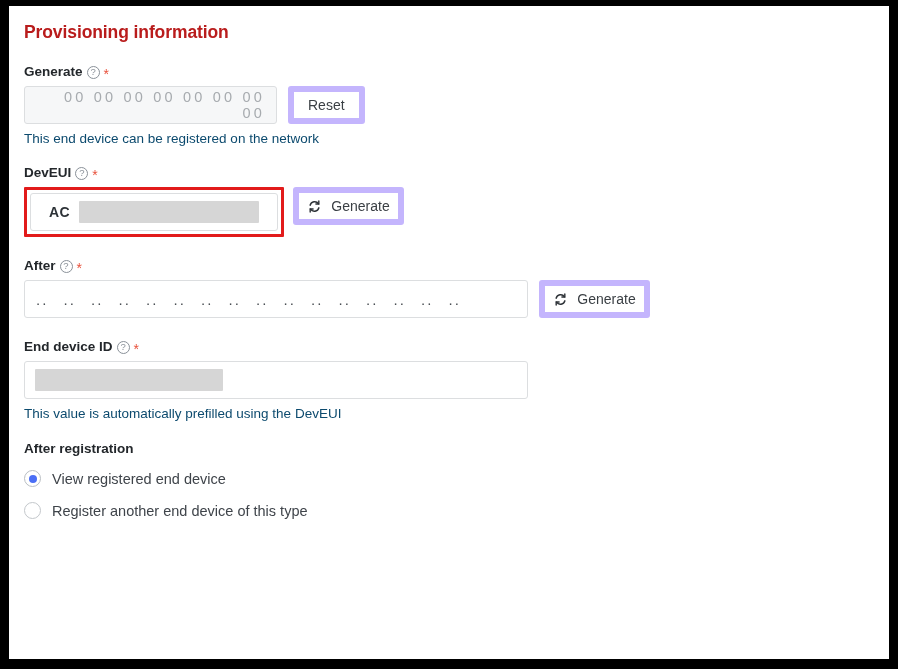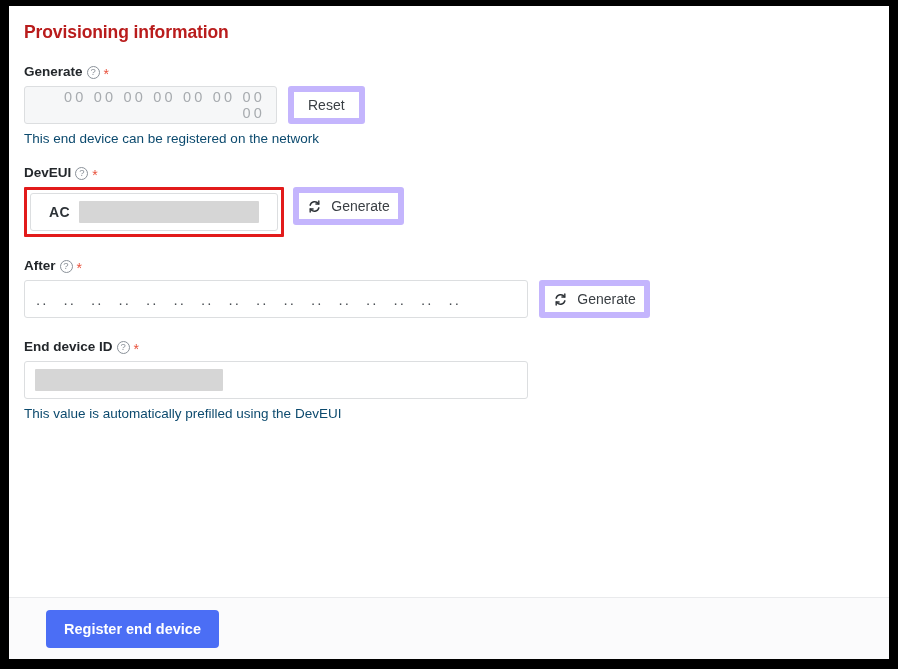--- a/index.html
+++ b/index.html
@@ -267,20 +267,30 @@
           <span class="req">*</span>
         </div>
         <div class="row">
           <div class="inp" style="width:504px;padding:0 10px;">
             <span class="redact" style="width:188px;"></span>
           </div>
         </div>
         <div class="hint">This value is automatically prefilled using the DevEUI</div>
       </div>
 
+      <div>
+        <div class="sub-title">After registration</div>
+
+        <div class="radio-row">
+          <span class="radio on"></span>
+          <span class="radio-label">View registered end device</span>
+        </div>
+
+        <div class="radio-row">
+          <span class="radio"></span>
+          <span class="radio-label">Register another end device of this type</span>
+        </div>
+      </div>
 
     </div>
 
-    <div class="footer">
-      <button class="btn-primary">Register end device</button>
-    </div>
   </div>
 </div>
 
 </body></html>

